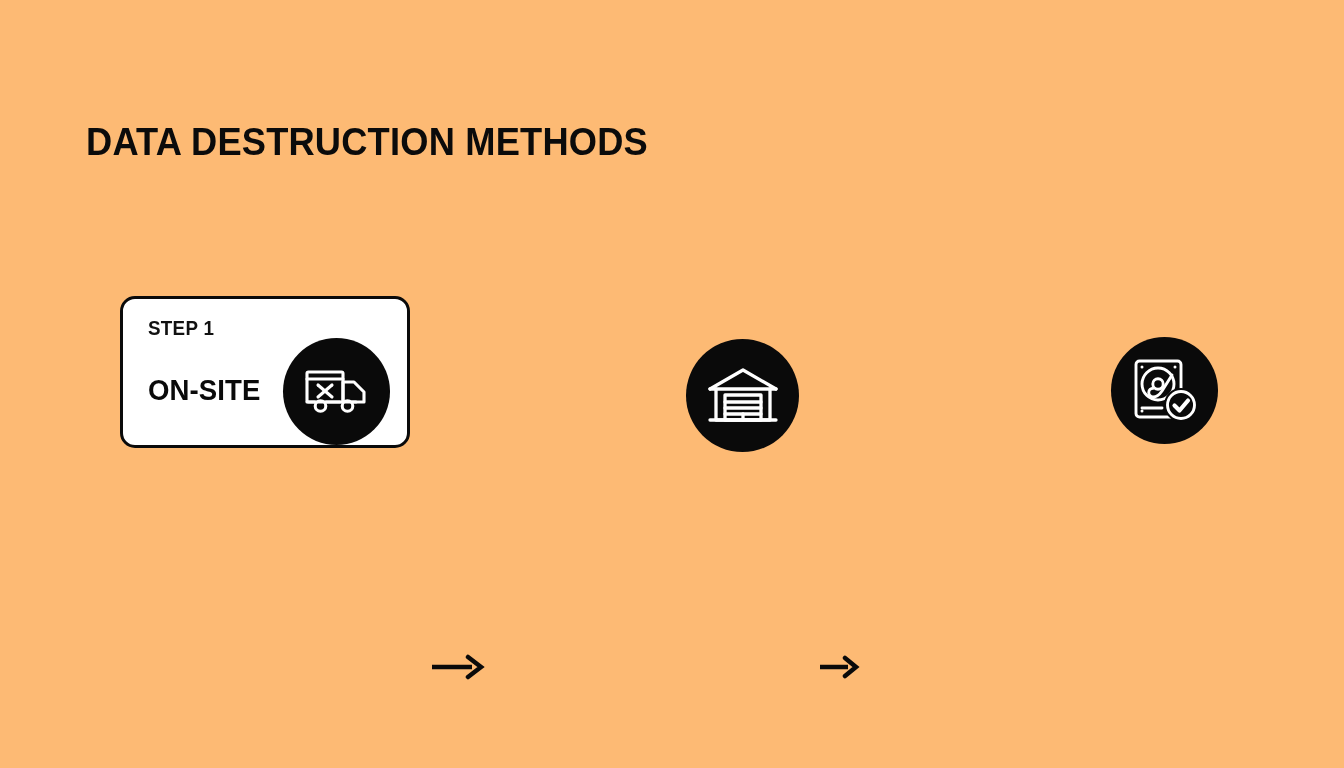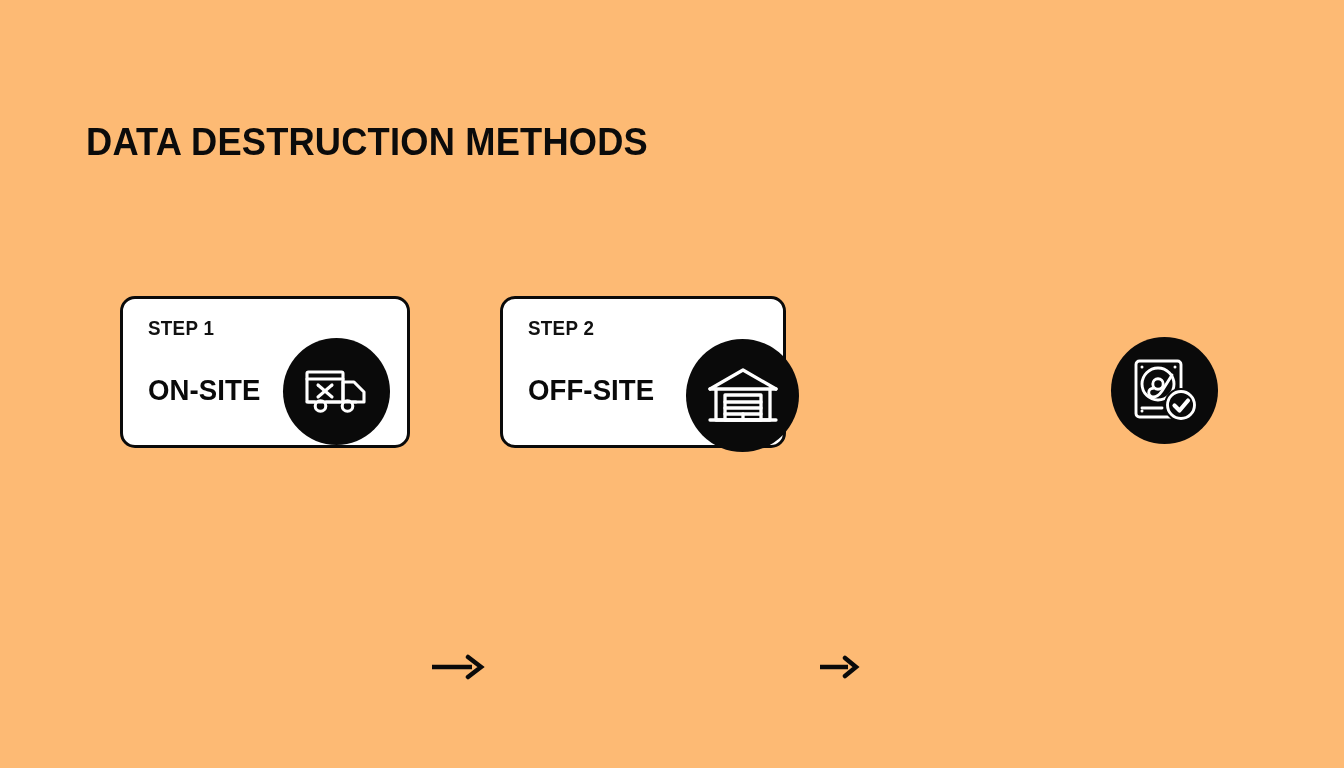--- a/index.html
+++ b/index.html
@@ -127,24 +127,20 @@
       <div class="step-title">ON-SITE</div>
     </div>
 
     <div class="arrow arrow-1">
       <svg width="56" height="26" viewBox="0 0 56 26">
         <line x1="2" y1="13" x2="42" y2="13" stroke="#0a0a0a" stroke-width="4.5" stroke-linecap="butt"></line>
         <polyline points="38,3 51,13 38,23" fill="none" stroke="#0a0a0a" stroke-width="4.5" stroke-linecap="round" stroke-linejoin="miter"></polyline>
       </svg>
     </div>
 
-    <div class="step-card c2">
-      <div class="step-label">STEP 2</div>
-      <div class="step-title">OFF-SITE</div>
-    </div>
 
     <div class="arrow arrow-2">
       <svg width="42" height="24" viewBox="0 0 42 24">
         <line x1="2" y1="12" x2="30" y2="12" stroke="#0a0a0a" stroke-width="4.5" stroke-linecap="butt"></line>
         <polyline points="27,3 38,12 27,21" fill="none" stroke="#0a0a0a" stroke-width="4.5" stroke-linecap="round" stroke-linejoin="miter"></polyline>
       </svg>
     </div>
 
 
   </div>

